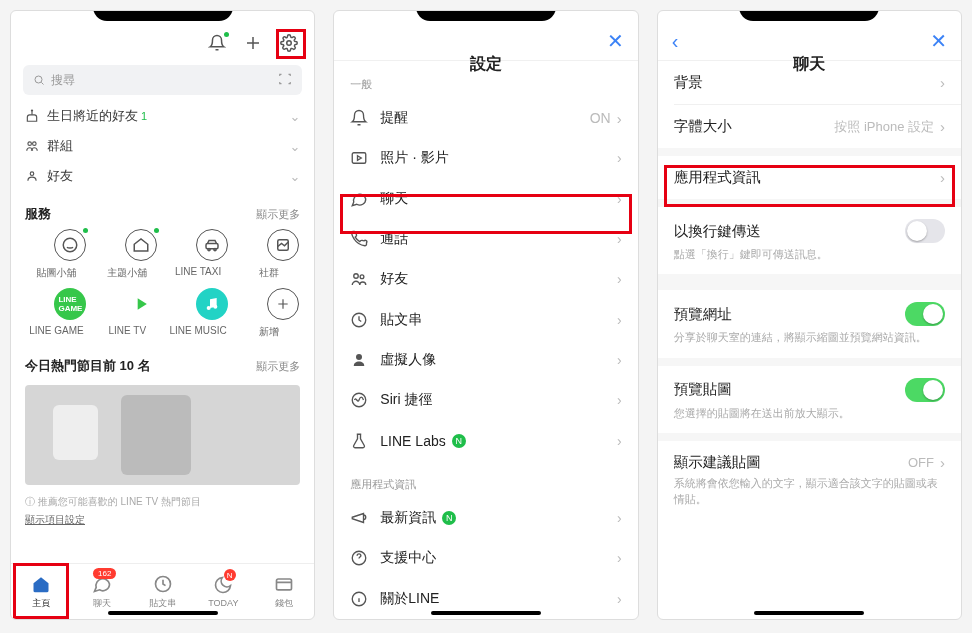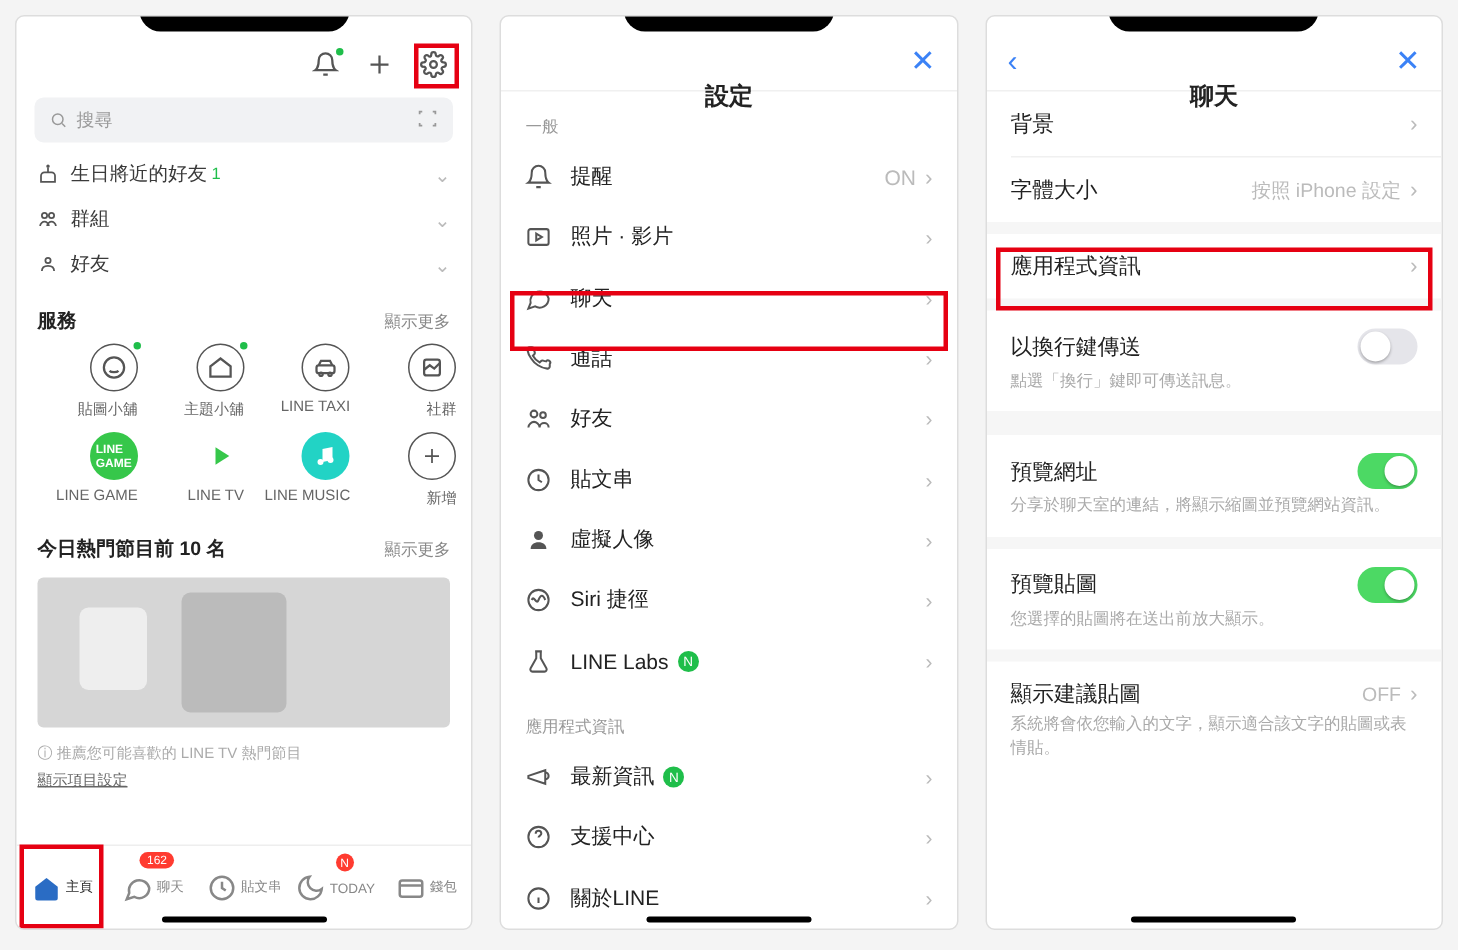--- a/index.html
+++ b/index.html
@@ -18,32 +18,32 @@
   .search { background:#f1f2f4; border-radius:6px; height:30px; display:flex; align-items:center; padding:0 10px; color:#999; font-size:12px;}
   .search .scan { margin-left:auto; }
   .s1-list { padding: 0 14px; }
   .s1-item { display:flex; align-items:center; height:30px; color:#3a3a3a;justify-content:center; }
   .s1-item svg { margin-right:8px; }
   .s1-item .badge { color:#1fbe4a; font-size:11px; margin-left:3px; }
   .s1-item .carrow { margin-left:auto; color:#bbb; }
   .section-head { display:flex; align-items:center; padding:14px 14px 6px; font-size:13px; font-weight:600; }
   .show-more { margin-left:auto; font-size:11px; color:#888; font-weight:400;}
   .svc-grid { display:grid; grid-template-columns:repeat(4,1fr); gap:8px 0; padding:0 10px 10px; }
-  .svc { display:flex; flex-direction:column; align-items:flex-end; gap:5px; font-size:10px; color:#666; }
+  .svc { display:flex; flex-direction:column; align-items:center; gap:5px; font-size:10px; color:#666; }
   .svc-icon { width:32px; height:32px; border-radius:50%; display:flex; align-items:center; justify-content:center; position:relative;margin-left:28px;}
   .svc-outline { border:1.5px solid #555; }
   .banner { margin:8px 14px 6px; font-size:13px; font-weight:600; display:flex; align-items:center;}
   .banner .show-more{font-weight:400;}
   .banner-img { margin: 4px 14px; height: 100px; background:#d6d6d6; border-radius:4px; position:relative; overflow:hidden;}
   .banner-img::before{content:"";position:absolute;left:10%;top:20%;width:45px;height:55px;background:#eee;border-radius:6px;}
   .banner-img::after{content:"";position:absolute;left:35%;top:10%;width:70px;height:80px;background:#bbb;border-radius:6px;}
   .caption-area{padding:6px 14px 2px;font-size:10px;color:#aaa;}
   .caption-link{font-size:10px;color:#666;text-decoration:underline; padding:2px 14px 10px;}
   .tabbar { margin-top:auto; display:flex; border-top:1px solid #eee; height:56px; }
-  .tab { flex:1; display:flex; flex-direction:row; align-items:center; justify-content:center; gap:3px; font-size:9px; color:#888; position:relative;}
+  .tab { flex:1; display:flex; flex-direction:column; align-items:center; justify-content:center; gap:3px; font-size:9px; color:#888; position:relative;}
   .tab.active { color:#2a2a2a; }
   .tab .tbadge { position:absolute; top:4px; right:16px; background:#ff3b30; color:#fff; font-size:8px; padding:1px 5px; border-radius:8px;}
   .tab .ndot { position:absolute; top:5px; right:18px; width:12px;height:12px; background:#ff3b30; color:#fff; font-size:8px; border-radius:50%; display:flex;align-items:center;justify-content:center;}
   .home-ind { position:absolute; bottom:4px; left:50%; transform:translateX(-50%); width:110px; height:4px; background:#000; border-radius:3px;}
   
   .nav { height:40px; display:flex; align-items:center; justify-content:center; position:relative; border-bottom:1px solid #f0f0f0;}
   .nav-title { font-weight:600; font-size:16px;margin-top:47px;}
   .nav-close { position:absolute; right:14px; color:#3b82f6; font-size:20px; line-height:1;}
   .nav-back { position:absolute; left:14px; color:#3b82f6; font-size:20px; line-height:1;}
   .group-label { padding:16px 16px 6px; font-size:11px; color:#999;}

